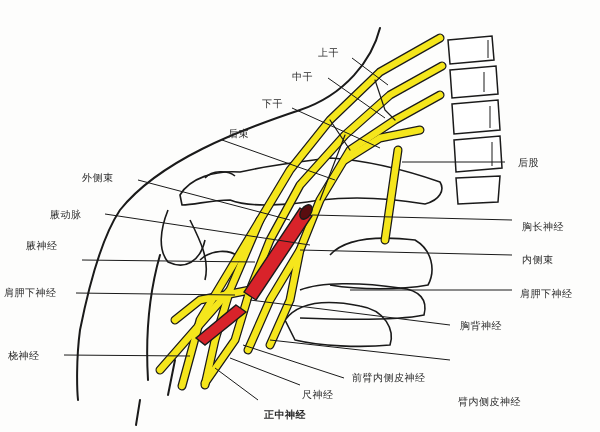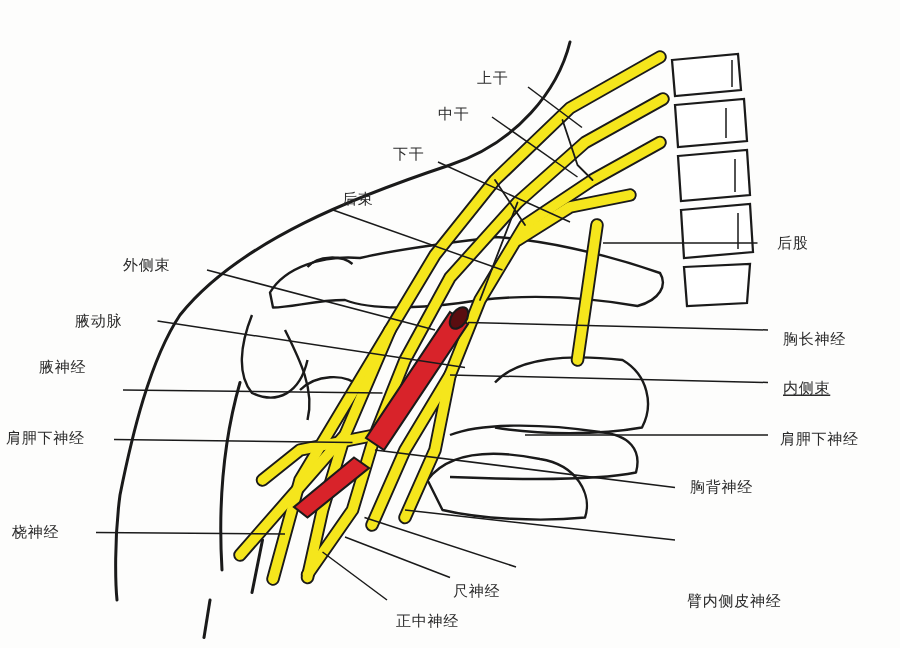--- a/index.html
+++ b/index.html
@@ -119,21 +119,22 @@
   <span class="lbl" style="left:184px;top:127px;margin-left:44px;">后束</span>
 
   <span class="lbl" style="left:82px;top:171px;">外侧束</span>
   <span class="lbl" style="left:50px;top:208px;">腋动脉</span>
   <span class="lbl" style="left:26px;top:239px;text-align:center;">腋神经</span>
   <span class="lbl" style="left:4px;top:286px;">肩胛下神经</span>
   <span class="lbl" style="left:8px;top:349px;">桡神经</span>
 
   <span class="lbl" style="left:518px;top:156px;text-align:right;">后股</span>
   <span class="lbl" style="left:522px;top:220px;">胸长神经</span>
-  <span class="lbl" style="left:522px;top:253px;text-decoration:underline;">内侧束</span>
+  <span class="lbl" style="left:522px;top:253px;">内侧束</span>
   <span class="lbl" style="left:520px;top:287px;">肩胛下神经</span>
   <span class="lbl" style="left:460px;top:319px;">胸背神经</span>
   <span class="lbl" style="left:458px;top:355px;margin-top:40px;">臂内侧皮神经</span>
 
+  <span class="lbl" style="left:352px;top:371px;">前臂内侧皮神经</span>
   <span class="lbl" style="left:302px;top:388px;">尺神经</span>
-  <span class="lbl" style="left:264px;top:408px;">正中神经</span>
+  <span class="lbl" style="left:264px;top:408px;font-weight:bold;">正中神经</span>
 
 </div>
 
 </body></html>

